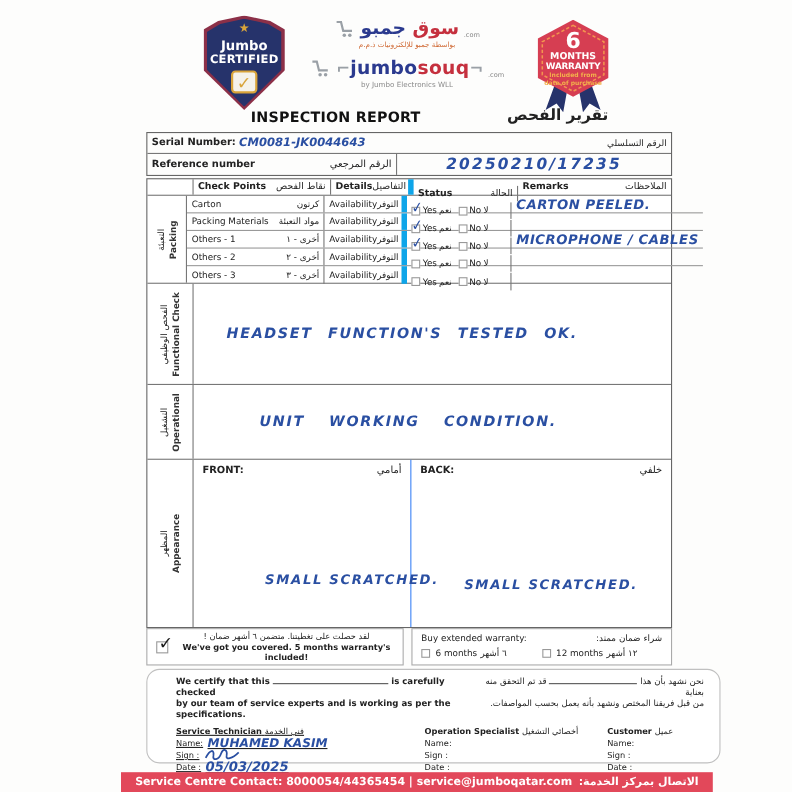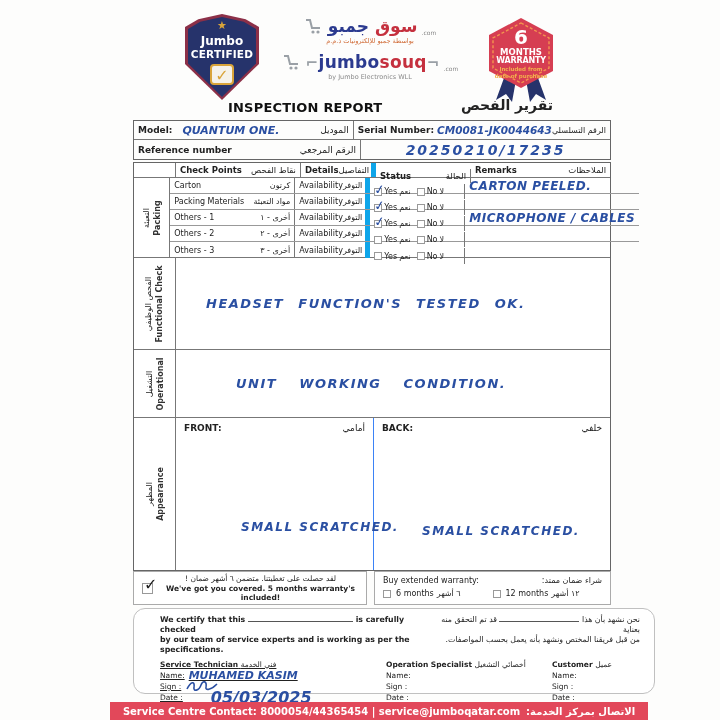--- a/index.html
+++ b/index.html
@@ -173,26 +173,20 @@
     <div class="wb-l1">MONTHS</div>
     <div class="wb-l2">WARRANTY</div>
     <div class="wb-sub">Included from date of purchase</div>
   </div>
 
   <div class="title-en">INSPECTION REPORT</div>
   <div class="title-ar">تقرير الفحص</div>
 
   <div class="info-table">
     <div class="info-row">
-      <div class="ic-left">
-        <span class="lbl">Model:</span>
-        <span class="hw" style="font-size:11px; margin-left:10px;">QUANTUM ONE.</span>
-        <span class="spacer"></span>
-        <span class="ar">الموديل</span>
-      </div>
       <div class="ic-right">
         <span class="lbl">Serial Number:</span>
         <span class="hw" style="font-size:10.5px; margin-left:3px;">CM0081-JK0044643</span>
         <span class="spacer"></span>
         <span class="ar" style="font-size:8px;">الرقم التسلسلي</span>
       </div>
     </div>
     <div class="info-row">
       <div class="ic-left">
         <span class="lbl">Reference number</span>
@@ -475,21 +469,21 @@
         <div class="sig-line">
             <span>Sign :</span>
           <span class="sig-scribble">
             <svg width="34" height="14" viewBox="0 0 34 14">
                 <path d="M2 10 C6 2, 10 2, 9 8 C8 13, 14 12, 16 6 C18 1, 22 2, 21 8 C20 12, 26 11, 32 5" fill="none" stroke="#2a4fa2" stroke-width="1.6"></path>
               </svg>
           </span>
         </div>
         <div class="sig-line">
             <span>Date :</span>
-            <span class="hw" style="font-size:16px;margin-left:24px;">05/03/2025</span>
+            <span class="hw" style="font-size:12px;">05/03/2025</span>
           </div>
       </div>
       <div class="sig-col c2">
         <div class="sig-title"><span>Operation Specialist</span> <span class="ar">أخصائي التشغيل</span></div>
         <div class="sig-line">
             <span>Name:</span>
             <span class="hw"></span>
           </div>
         <div class="sig-line">
             <span>Sign :</span>

